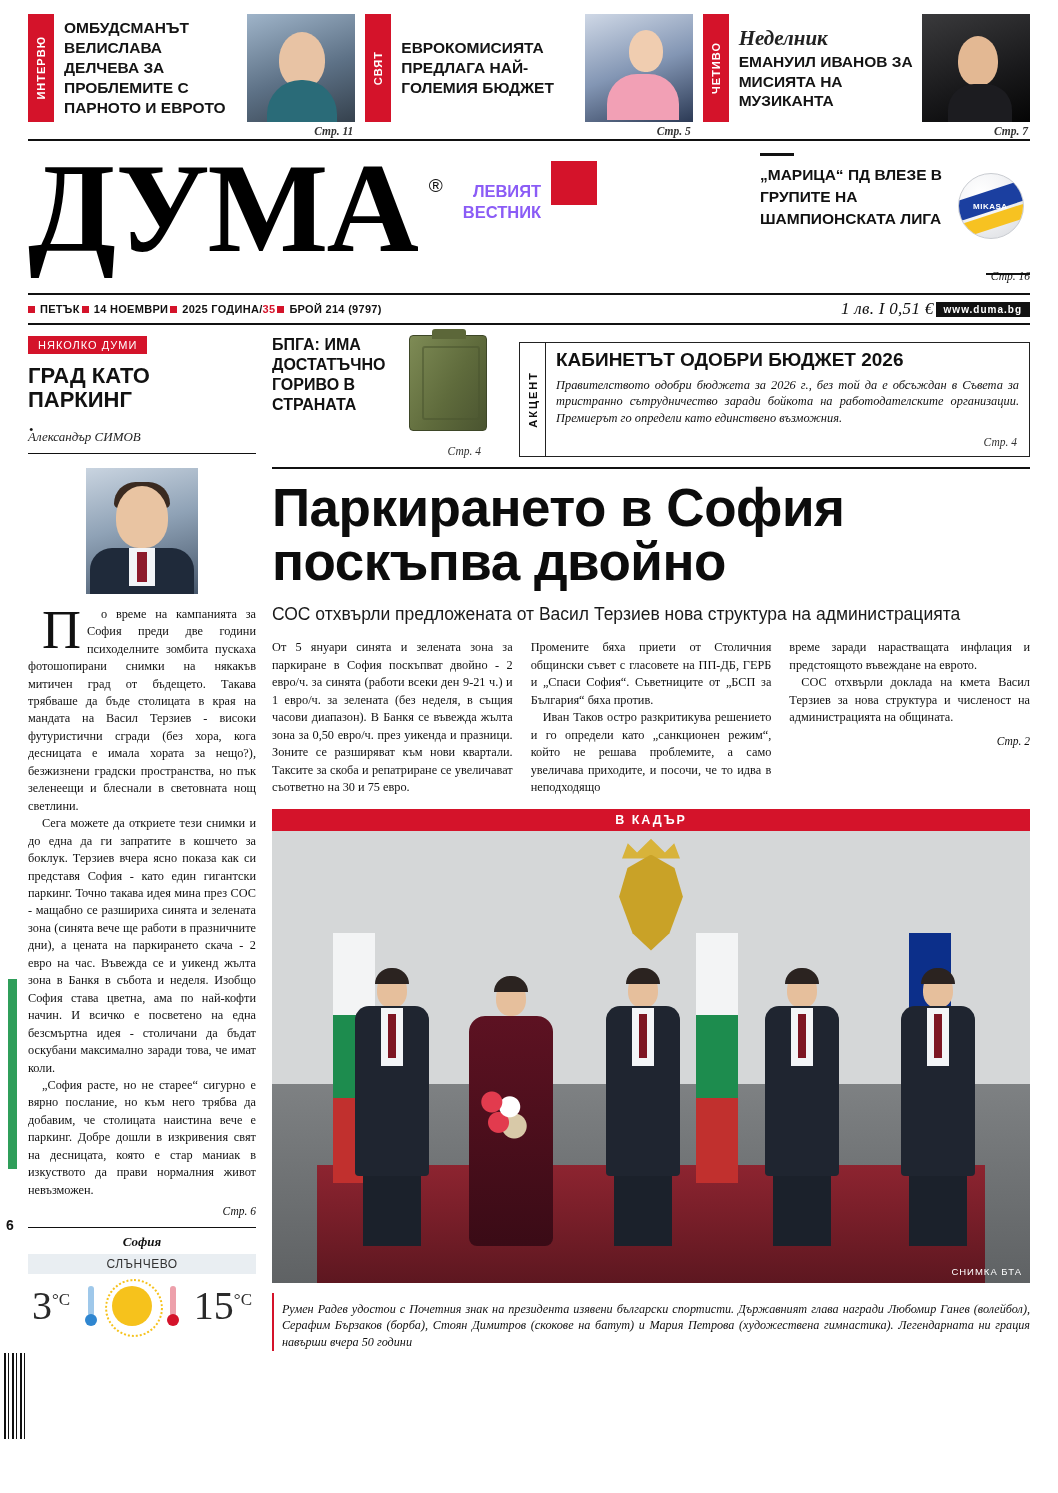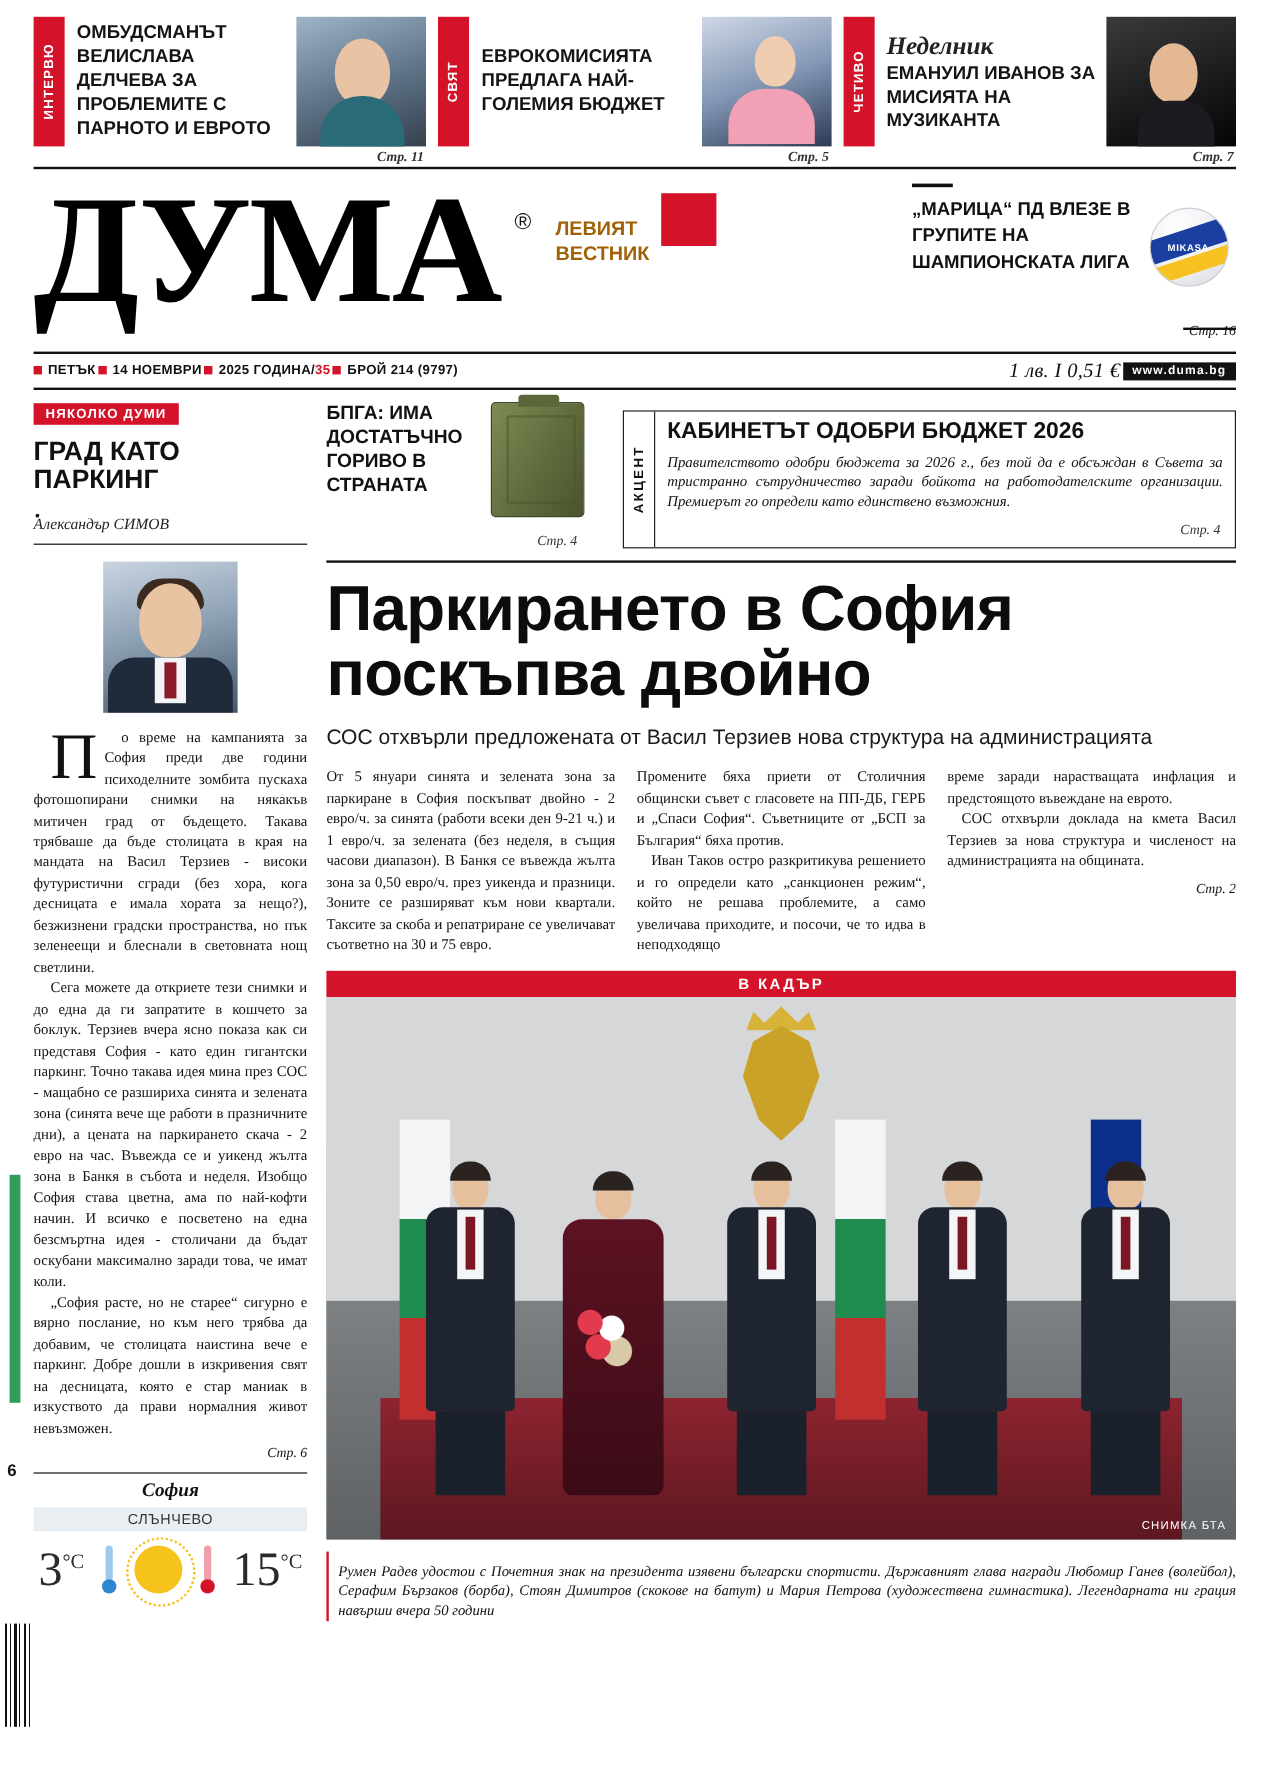--- a/index.html
+++ b/index.html
@@ -72,22 +72,22 @@
     font-family:"Liberation Serif", serif;
     font-weight:bold; font-size:128px; line-height:0.96;
     letter-spacing:-2px; color:#000000;
   }
   .reg-mark {
     position:absolute; right:-26px; top:28px;
     font-size:19px; font-family:"Liberation Sans", sans-serif;
   }
   .left-paper {
     font-family:"Liberation Sans", sans-serif;
-    font-size:16.5px; font-weight:bold; color:#a16207;
-    line-height:1.25; padding-top:34px; margin-left:46px;
+    font-size:16.5px; font-weight:bold; color:#8b5cf6;
+    line-height:1.25; padding-top:34px; margin-left:46px;text-align:right;
   }
   .red-square { width:46px; height:44px; background:#d4132a; margin:14px 0 0 10px; }
   .sport-box {
     margin-left:auto; width:270px; padding-top:6px; position:relative;
   }
   .sport-rule { border-top:3px solid #111; width:34px; margin-bottom:8px; }
   .sport-title {
     font-family:"Liberation Sans", sans-serif;
     font-weight:bold; font-size:15.5px; line-height:1.42; text-transform:uppercase;
     color:#111; width:200px;
@@ -136,21 +136,21 @@
   .slash-red { color:#d4132a; }
 
   
   .content { display:flex; gap:16px; padding-top:10px; }
   .col-left { width:228px; }
   .col-right { flex:1; }
 
   
   .kicker {
     display:inline-block; background:#d4132a; color:#fff;
-    font-family:"Liberation Sans", sans-serif; font-weight:bold;
+    font-family:"Liberation Sans", sans-serif; font-weight:normal;
     font-size:11px; letter-spacing:1px; padding:3px 10px; text-transform:uppercase;
   }
   .lead-head {
     font-family:"Liberation Sans", sans-serif; font-weight:bold;
     font-size:22px; line-height:1.1; text-transform:uppercase; margin:10px 0 6px;
     color:#111;
   }
   .dot { font-size:26px; line-height:0.4; }
   .author {
     font-family:"Liberation Serif", serif; font-style:italic; font-size:13px;
@@ -183,21 +183,21 @@
   }
   .page-ref {
     font-family:"Liberation Serif", serif; font-style:italic; font-size:11.5px;
     text-align:right; margin-top:6px;
   }
 
   
   .weather { margin-top:10px; border-top:1px solid #111; padding-top:6px; }
   .weather-city {
     text-align:center; font-family:"Liberation Serif", serif; font-weight:bold;
-    font-style:italic; font-size:16px;
+    font-style:italic; font-size:13px;
   }
   .weather-cond {
     margin-top:4px; background:#e9eef2; text-align:center;
     font-family:"Liberation Sans", sans-serif; font-size:12px; color:#333;
     padding:3px 0; letter-spacing:0.5px;
   }
   .weather-row { display:flex; align-items:center; justify-content:space-between; padding:8px 4px 0; }
   .temp { font-family:"Liberation Serif", serif; font-size:40px; color:#2a2a2a; }
   .temp sup { font-size:17px; }
   .sun { width:40px; height:40px; border-radius:50%; background:#f6c21c; position:relative; }

